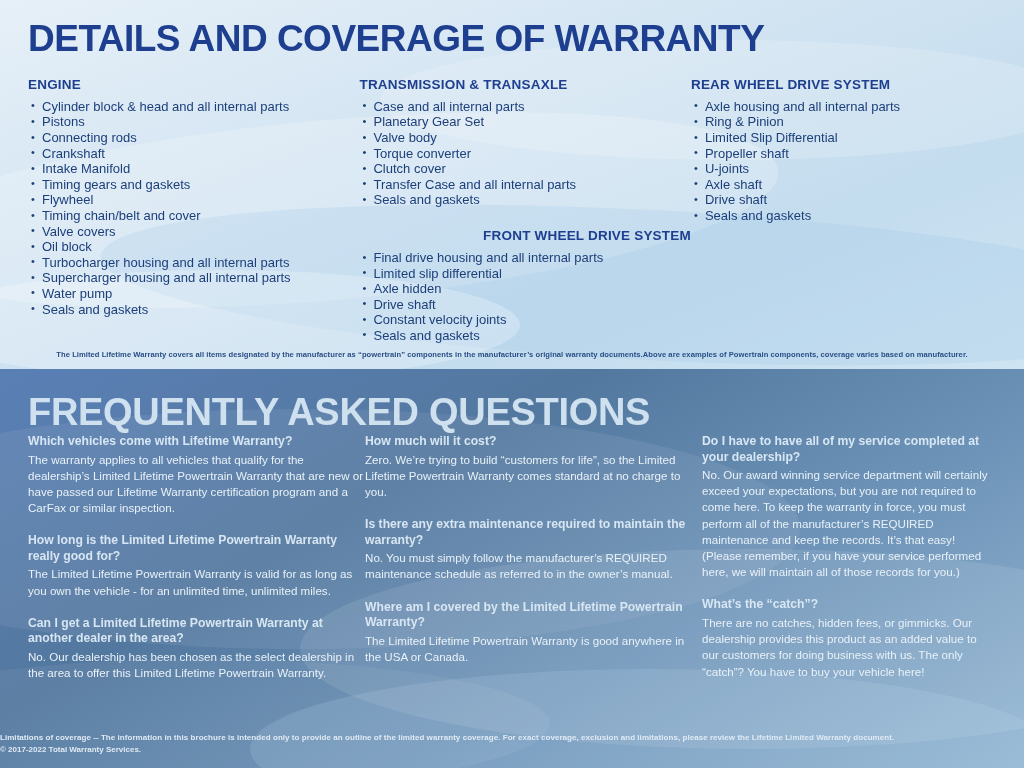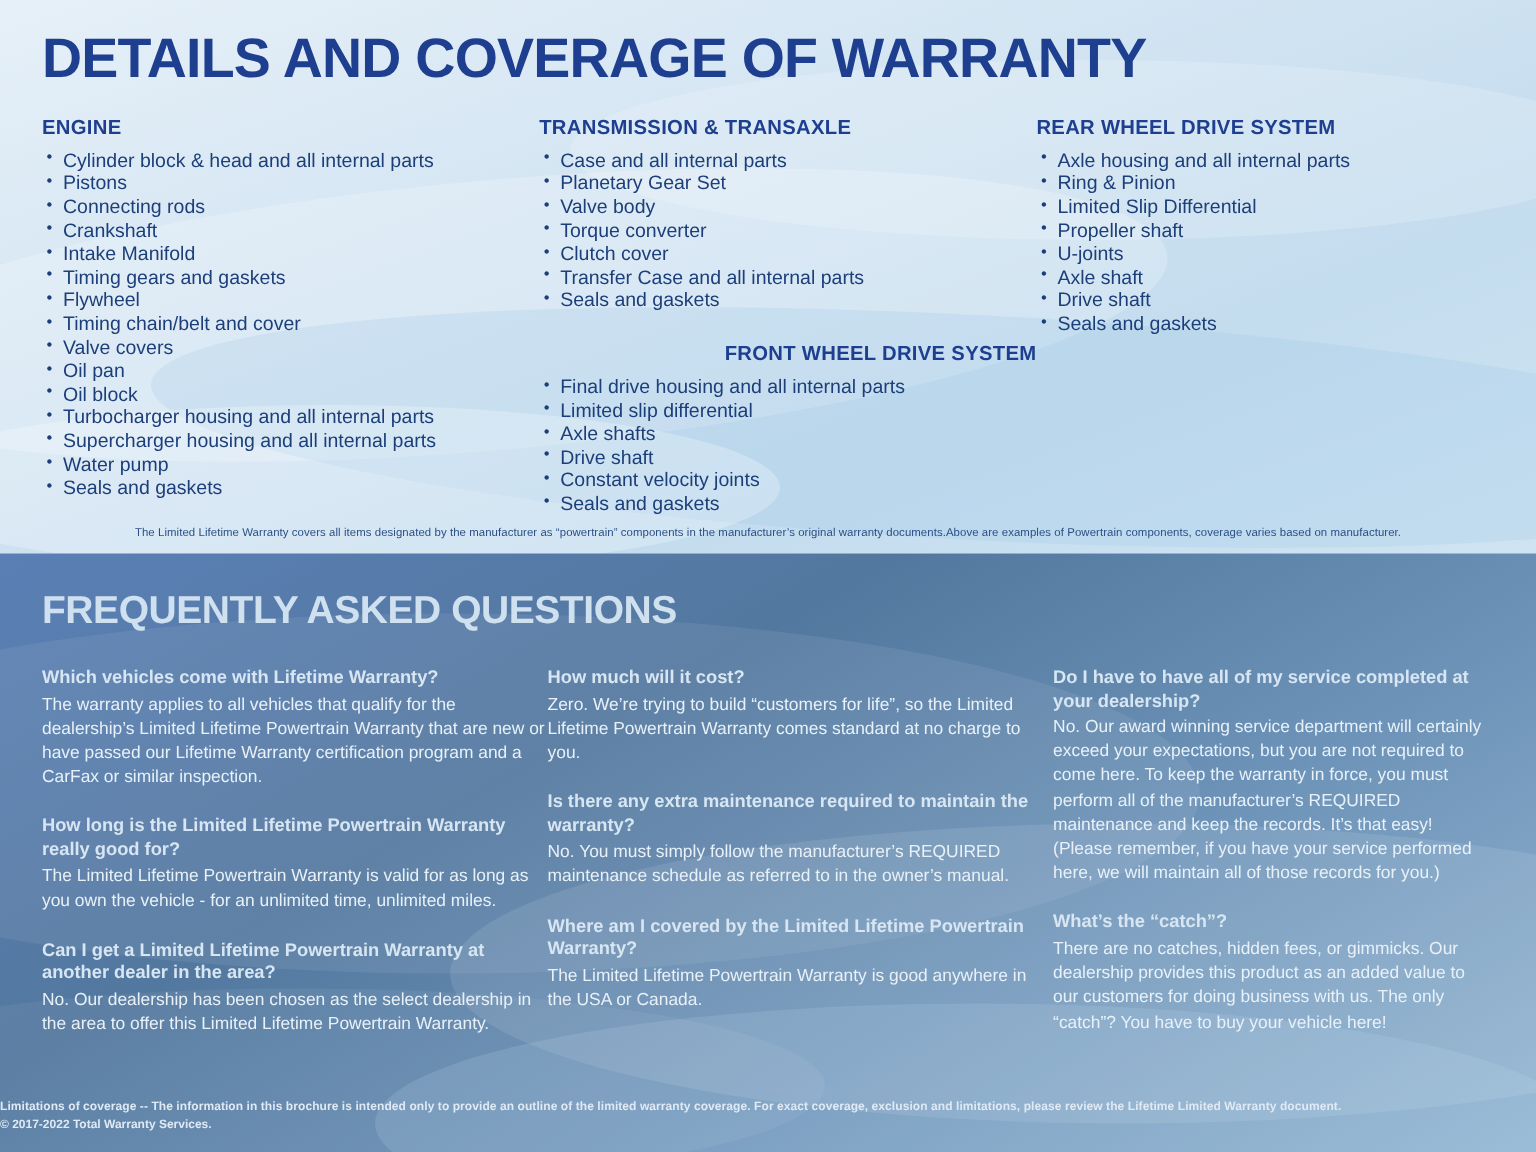--- a/index.html
+++ b/index.html
@@ -76,21 +76,21 @@
     color: #1c3f7a;
     font-size: 11px;
   }
 
   .disclaimer-top {
     position: absolute;
     bottom: 10px; left: 0; right: 0;
     text-align: center;
     font-size: 7.6px;
     color: #2a4f86;
-    font-weight: normal;
+    font-weight: bold;
     z-index: 3;
     padding: 0 44px;
     letter-spacing: 0.05px;
   }
 
   
   .bottom {
     position: absolute;
     top: 369px; left: 0; right: 0;
     height: 399px;
@@ -103,25 +103,24 @@
     background: rgba(255,255,255,0.07);
   }
   .bottom .bw1 { width: 1000px; height: 240px; left: -200px; top: 40px; }
   .bottom .bw2 { width: 900px; height: 200px; left: 300px; top: 180px; background: rgba(255,255,255,0.10); }
   .bottom .bw3 { width: 800px; height: 160px; left: 250px; top: 300px; background: rgba(200,225,245,0.16); }
   .bottom .bw4 { width: 700px; height: 130px; left: -150px; top: 290px; background: rgba(255,255,255,0.06); }
 
   .bottom-inner { position: relative; z-index: 2; padding: 22px 28px 0 28px; }
 
   h1.faq-title {
-    font-size: 26px;
+    font-size: 38px;
     font-weight: bold;
     color: #cfe0ef;
     letter-spacing: -0.3px;
-    margin-bottom: 22px;
   }
 
   .faq-cols { display: flex; }
   .faq-col-1 { width: 344px; }
   .faq-col-2 { width: 344px; }
   .faq-col-3 { width: 300px; }
 
   .qa { margin-bottom: 17px; }
   .qa .q {
     font-size: 12.2px;
@@ -166,21 +165,20 @@
           <ul class="items">
             <li>Cylinder block &amp; head and all internal parts</li>
             <li>Pistons</li>
             <li>Connecting rods</li>
             <li>Crankshaft</li>
             <li>Intake Manifold</li>
             <li>Timing gears and gaskets</li>
             <li>Flywheel</li>
             <li>Timing chain/belt and cover</li>
             <li>Valve covers</li>
-            <li>Oil pan</li>
             <li>Oil block</li>
             <li>Turbocharger housing and all internal parts</li>
             <li>Supercharger housing and all internal parts</li>
             <li>Water pump</li>
             <li>Seals and gaskets</li>
           </ul>
         </div>
 
         <div class="col-2">
           <h2 class="col-title">TRANSMISSION &amp; TRANSAXLE</h2>
@@ -191,21 +189,21 @@
             <li>Torque converter</li>
             <li>Clutch cover</li>
             <li>Transfer Case and all internal parts</li>
             <li>Seals and gaskets</li>
           </ul>
 
           <h2 class="col-title spaced">FRONT WHEEL DRIVE SYSTEM</h2>
           <ul class="items">
             <li>Final drive housing and all internal parts</li>
             <li>Limited slip differential</li>
-            <li>Axle shafts</li>
+            <li>Axle hidden</li>
             <li>Drive shaft</li>
             <li>Constant velocity joints</li>
             <li>Seals and gaskets</li>
           </ul>
         </div>
 
         <div class="col-3">
           <h2 class="col-title">REAR WHEEL DRIVE SYSTEM</h2>
           <ul class="items">
             <li>Axle housing and all internal parts</li>

